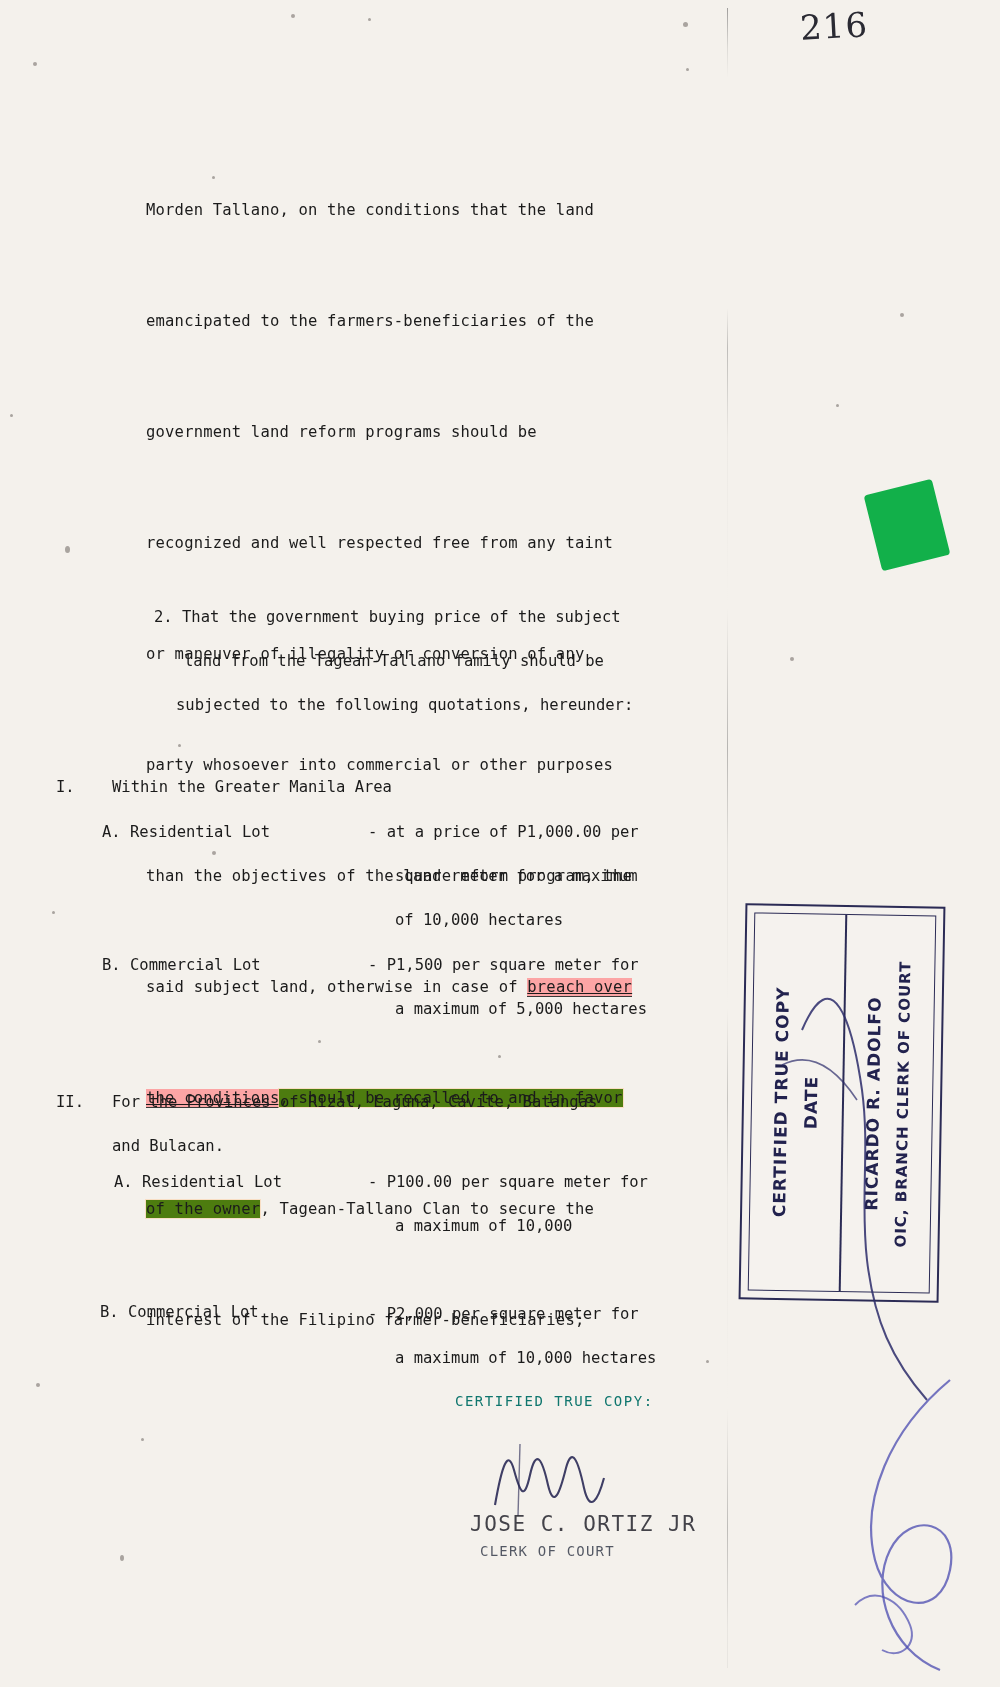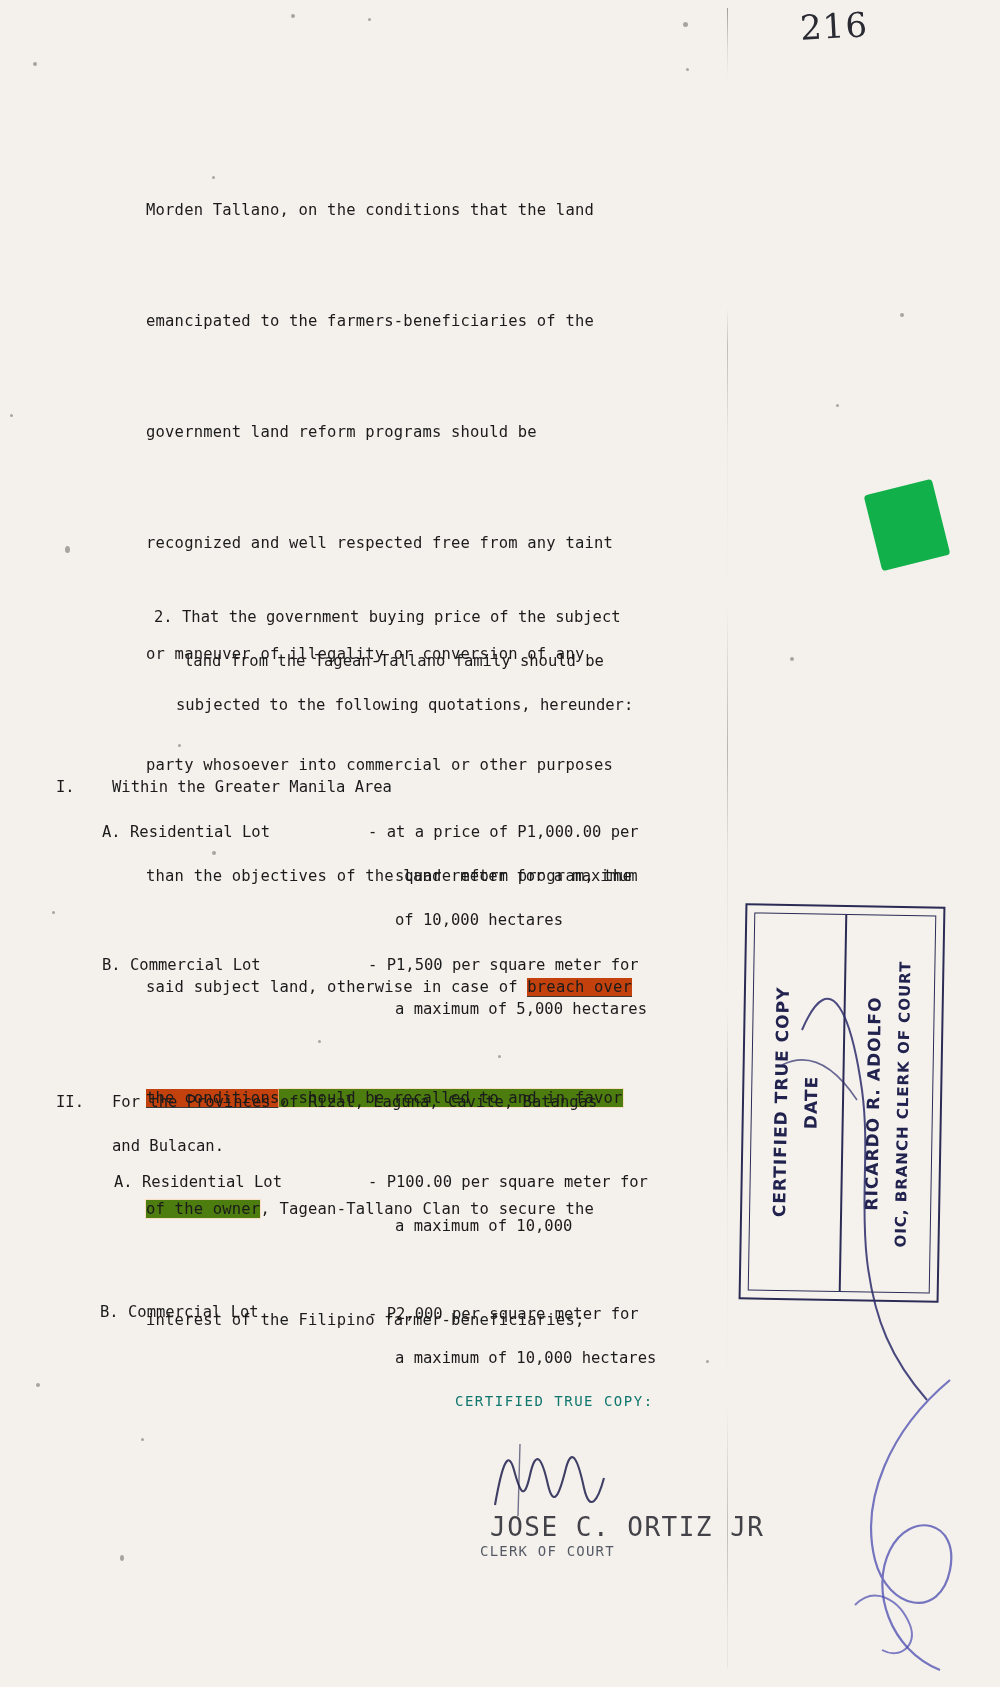--- a/index.html
+++ b/index.html
@@ -58,22 +58,23 @@
     line-height: 37px;
     letter-spacing: .2px;
     white-space: pre-wrap;
   }
   .para-line { display: block; }
   .hl {
     background: #4d7c0f;
     box-shadow: 0 0 0 1px rgba(250,210,170,.6);
   }
   .ul-hl {
-    background: #c2410c;
+    background: #fca5a5;
     border-bottom: 1px solid #3a3a3a;
+    text-decoration: underline;
   }
   .item2 {
     position: absolute;
     left: 118px;
     top: 595px;
     width: 600px;
     font-size: 15.5px;
     line-height: 44px;
     margin-left: 36px;
   }
@@ -142,25 +143,24 @@
     font-family: "DejaVu Sans Mono", monospace;
     font-size: 14px;
     letter-spacing: 1.5px;
     color: #0f766e;
   }
   .signature-name {
     position: absolute;
     left: 470px;
     top: 1512px;
     font-family: "DejaVu Sans Mono", monospace;
-    font-size: 26px;
+    font-size: 21px;
     letter-spacing: 1.5px;
     color: #2b2b33;
     opacity: .88;
-    margin-left: 20px;
   }
   .signature-title {
     position: absolute;
     left: 480px;
     top: 1543px;
     font-family: "DejaVu Sans Mono", monospace;
     font-size: 14px;
     letter-spacing: 1.2px;
     color: #0f172a;
     opacity: .7;

